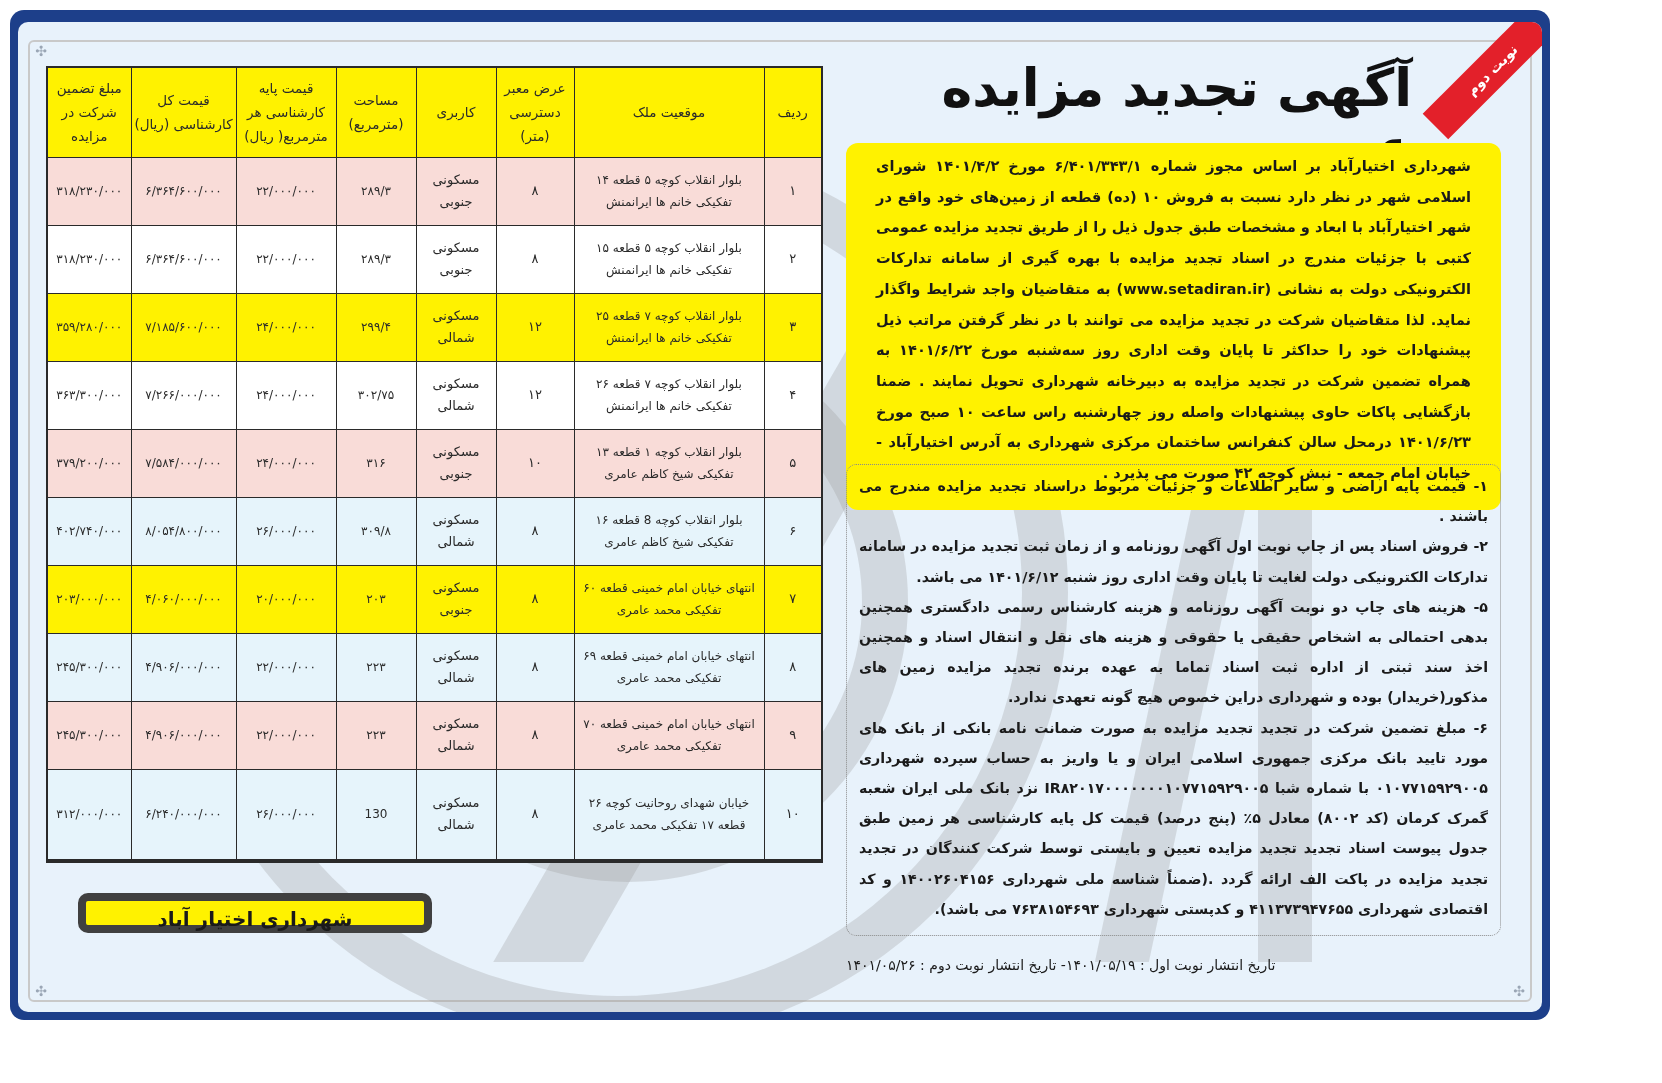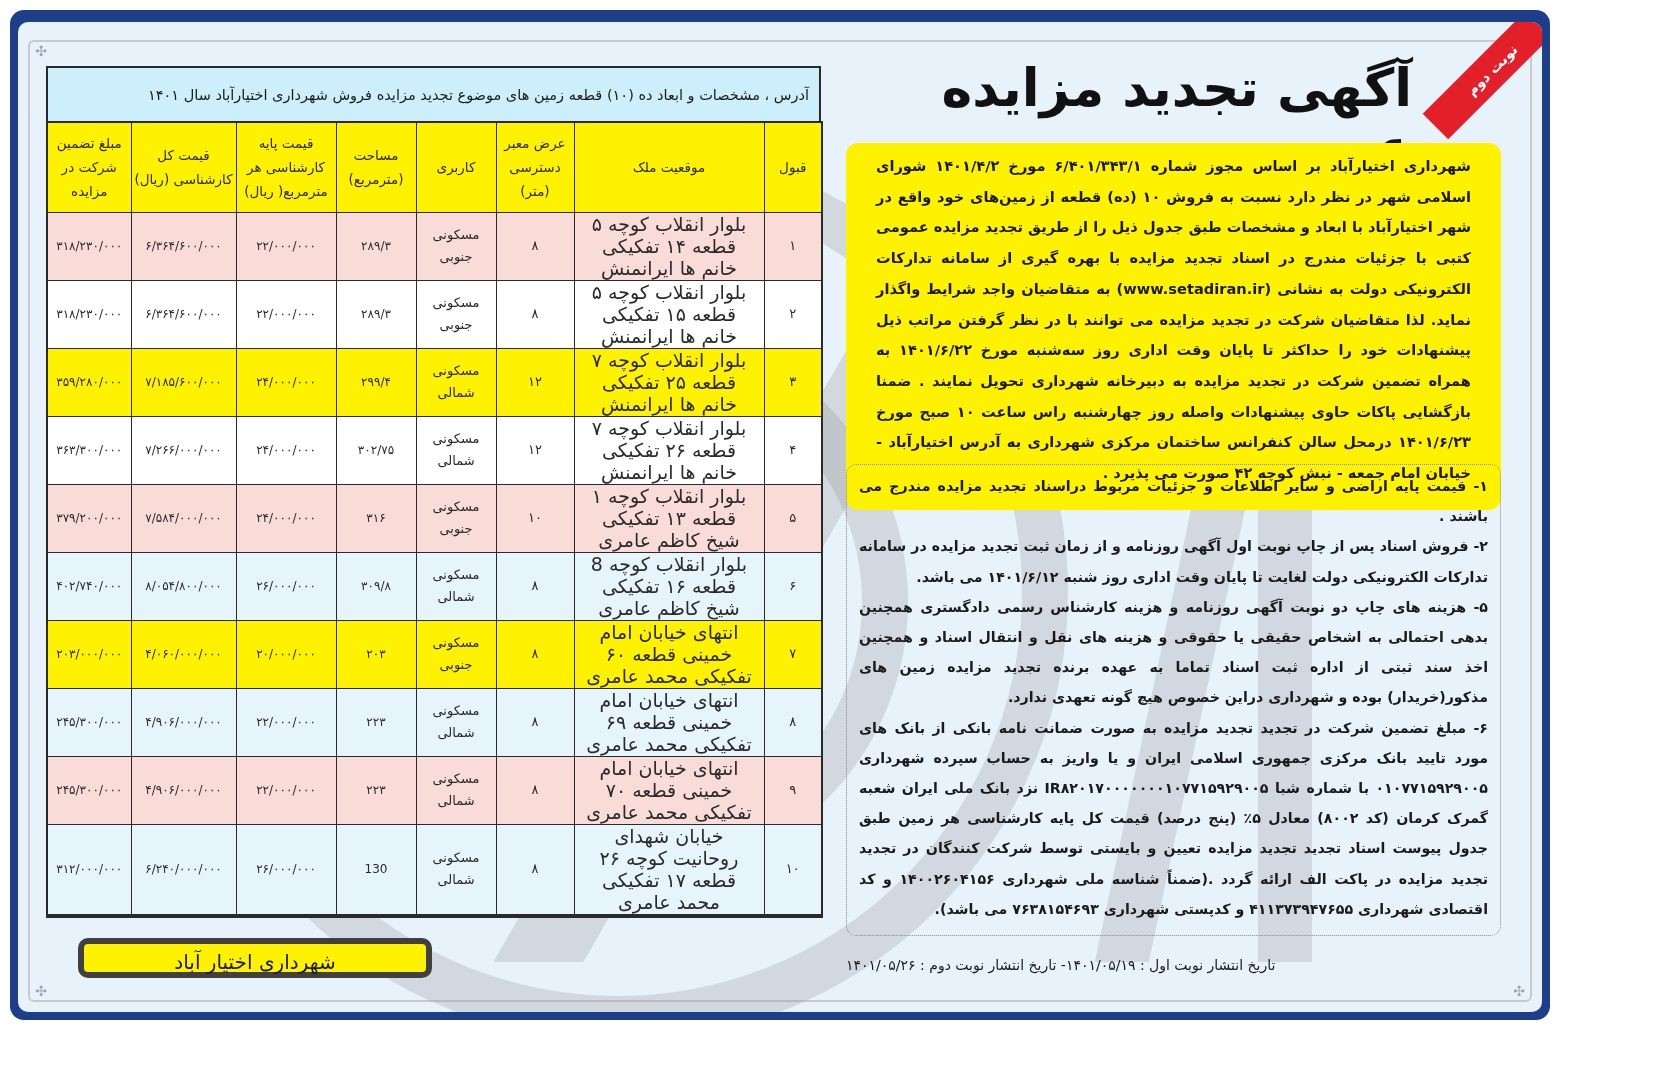--- a/index.html
+++ b/index.html
@@ -103,30 +103,30 @@
       border: 1px solid #2a2a2a; text-align: center; vertical-align: middle;
       font-size: 13px; color: #2a2a2a; line-height: 22px;
     }
     th { background: #fff200; font-weight: normal; font-size: 13.5px; height: 90px; line-height: 24px; }
     td { height: 68px; }
     tr.r-pink td { background: #f9dcd8; }
     tr.r-white td { background: #ffffff; }
     tr.r-yellow td { background: #fff200; }
     tr.r-blue td { background: #e6f4fb; }
     tr.r-tall td { height: 92px; }
-    td.loc { text-align: center; padding: 0 8px; font-size: 19px; }
+    td.loc { text-align: center; padding: 0 8px; font-size: 12px; }
     td.num { font-size: 12px; }
     table.main { border-bottom: 4px solid #2a2a2a; }
 
     
     .signature {
-      position: absolute; left: 78px; top: 938px; width: 354px; height: 40px;
-      background: #fff200; border: 6px solid #404040; border-radius: 10px;
+      position: absolute; left: 78px; top: 893px; width: 354px; height: 40px;
+      background: #fff200; border: 8px solid #404040; border-radius: 10px;
       direction: rtl; text-align: center;
-      font-size: 20px; font-weight: normal; line-height: 36px; color: #1a1a1a;
+      font-size: 20px; font-weight: bold; line-height: 36px; color: #1a1a1a;
     }
   </style>
 </head>
 <body>
 
 <div class="outer-frame"></div>
 <div class="inner-frame">
 
   <div class="watermark">
     <div class="wm-arc" style="left:150px; top:120px; width:900px; height:900px;"></div>
@@ -152,35 +152,34 @@
 <div class="conditions">
   <p>۱- قیمت پایه اراضی و سایر اطلاعات و جزئیات مربوط دراسناد تجدید مزایده مندرج می باشند .</p>
   <p>۲- فروش اسناد پس از چاپ نوبت اول آگهی روزنامه و از زمان ثبت تجدید مزایده در سامانه تدارکات الکترونیکی دولت لغایت تا پایان وقت اداری روز شنبه ۱۴۰۱/۶/۱۲ می باشد.</p>
   <p>۵- هزینه های چاپ دو نوبت آگهی روزنامه و هزینه کارشناس رسمی دادگستری همچنین بدهی احتمالی به اشخاص حقیقی یا حقوقی و هزینه های نقل و انتقال اسناد و همچنین اخذ سند ثبتی از اداره ثبت اسناد تماما به عهده برنده تجدید مزایده زمین های مذکور(خریدار) بوده و شهرداری دراین خصوص هیچ گونه تعهدی ندارد.</p>
   <p>۶- مبلغ تضمین شرکت در تجدید تجدید مزایده به صورت ضمانت نامه بانکی از بانک های مورد تایید بانک مرکزی جمهوری اسلامی ایران و یا واریز به حساب سپرده شهرداری ۰۱۰۷۷۱۵۹۲۹۰۰۵ با شماره شبا IR۸۲۰۱۷۰۰۰۰۰۰۰۱۰۷۷۱۵۹۲۹۰۰۵ نزد بانک ملی ایران شعبه گمرک کرمان (کد ۸۰۰۲) معادل ۵٪ (پنج درصد) قیمت کل پایه کارشناسی هر زمین طبق جدول پیوست اسناد تجدید تجدید مزایده تعیین و بایستی توسط شرکت کنندگان در تجدید تجدید مزایده در پاکت الف ارائه گردد .(ضمناً شناسه ملی شهرداری ۱۴۰۰۲۶۰۴۱۵۶ و کد اقتصادی شهرداری ۴۱۱۳۷۳۹۴۷۶۵۵ و کدپستی شهرداری ۷۶۳۸۱۵۴۶۹۳ می باشد).</p>
 </div>
 
 <div class="publish-dates">تاریخ انتشار نوبت اول : ۱۴۰۱/۰۵/۱۹- تاریخ انتشار نوبت دوم : ۱۴۰۱/۰۵/۲۶</div>
 
 <div class="table-wrap">
-  <div class="table-caption">آدرس ، مشخصات و ابعاد ده (۱۰) قطعه زمین های موضوع تجدید مزایده فروش شهرداری اختیارآباد سال ۱۴۰۱</div>
   <table class="main">
     <colgroup>
       <col style="width:58px">
       <col style="width:190px">
       <col style="width:78px">
       <col style="width:80px">
       <col style="width:80px">
       <col style="width:100px">
       <col style="width:105px">
       <col style="width:84px">
     </colgroup>
     <thead>
       <tr>
-        <th>قبول</th>
+        <th>ردیف</th>
         <th>موقعیت ملک</th>
         <th>عرض معبر دسترسی (متر)</th>
         <th>کاربری</th>
         <th>مساحت (مترمربع)</th>
         <th>قیمت پایه کارشناسی هر مترمربع( ریال)</th>
         <th>قیمت کل کارشناسی (ریال)</th>
         <th>مبلغ تضمین شرکت در مزایده</th>
       </tr>
     </thead>
     <tbody>

